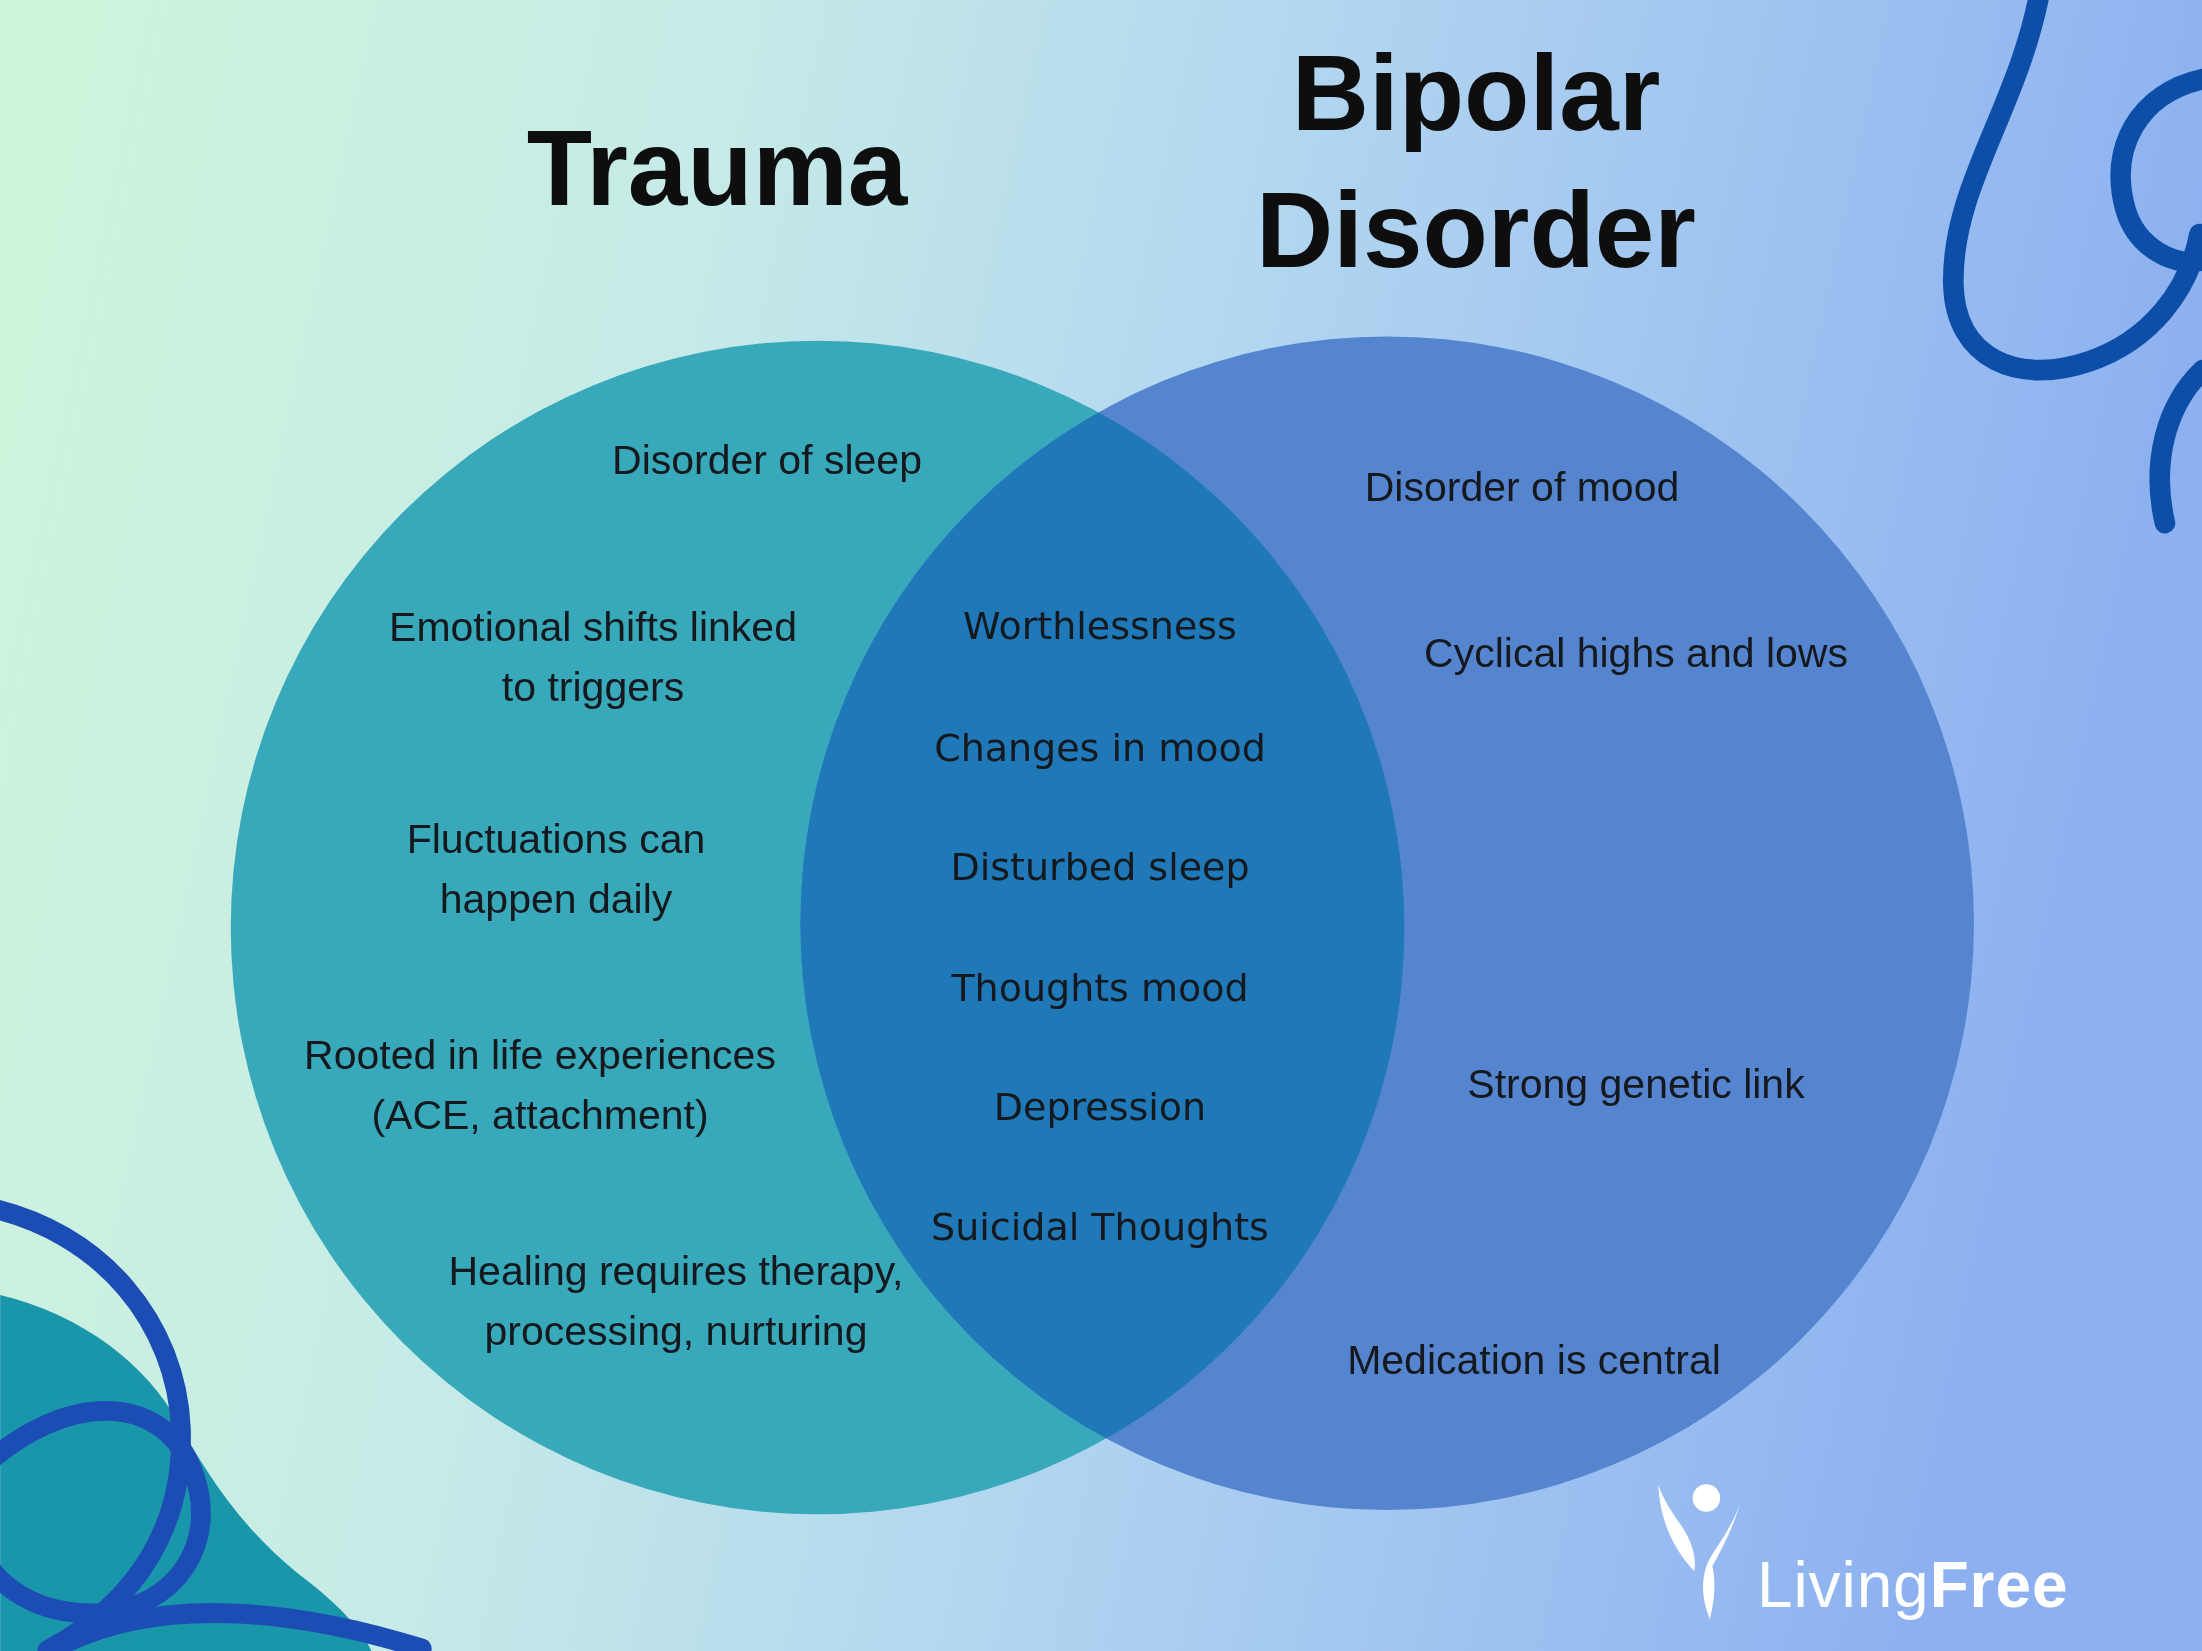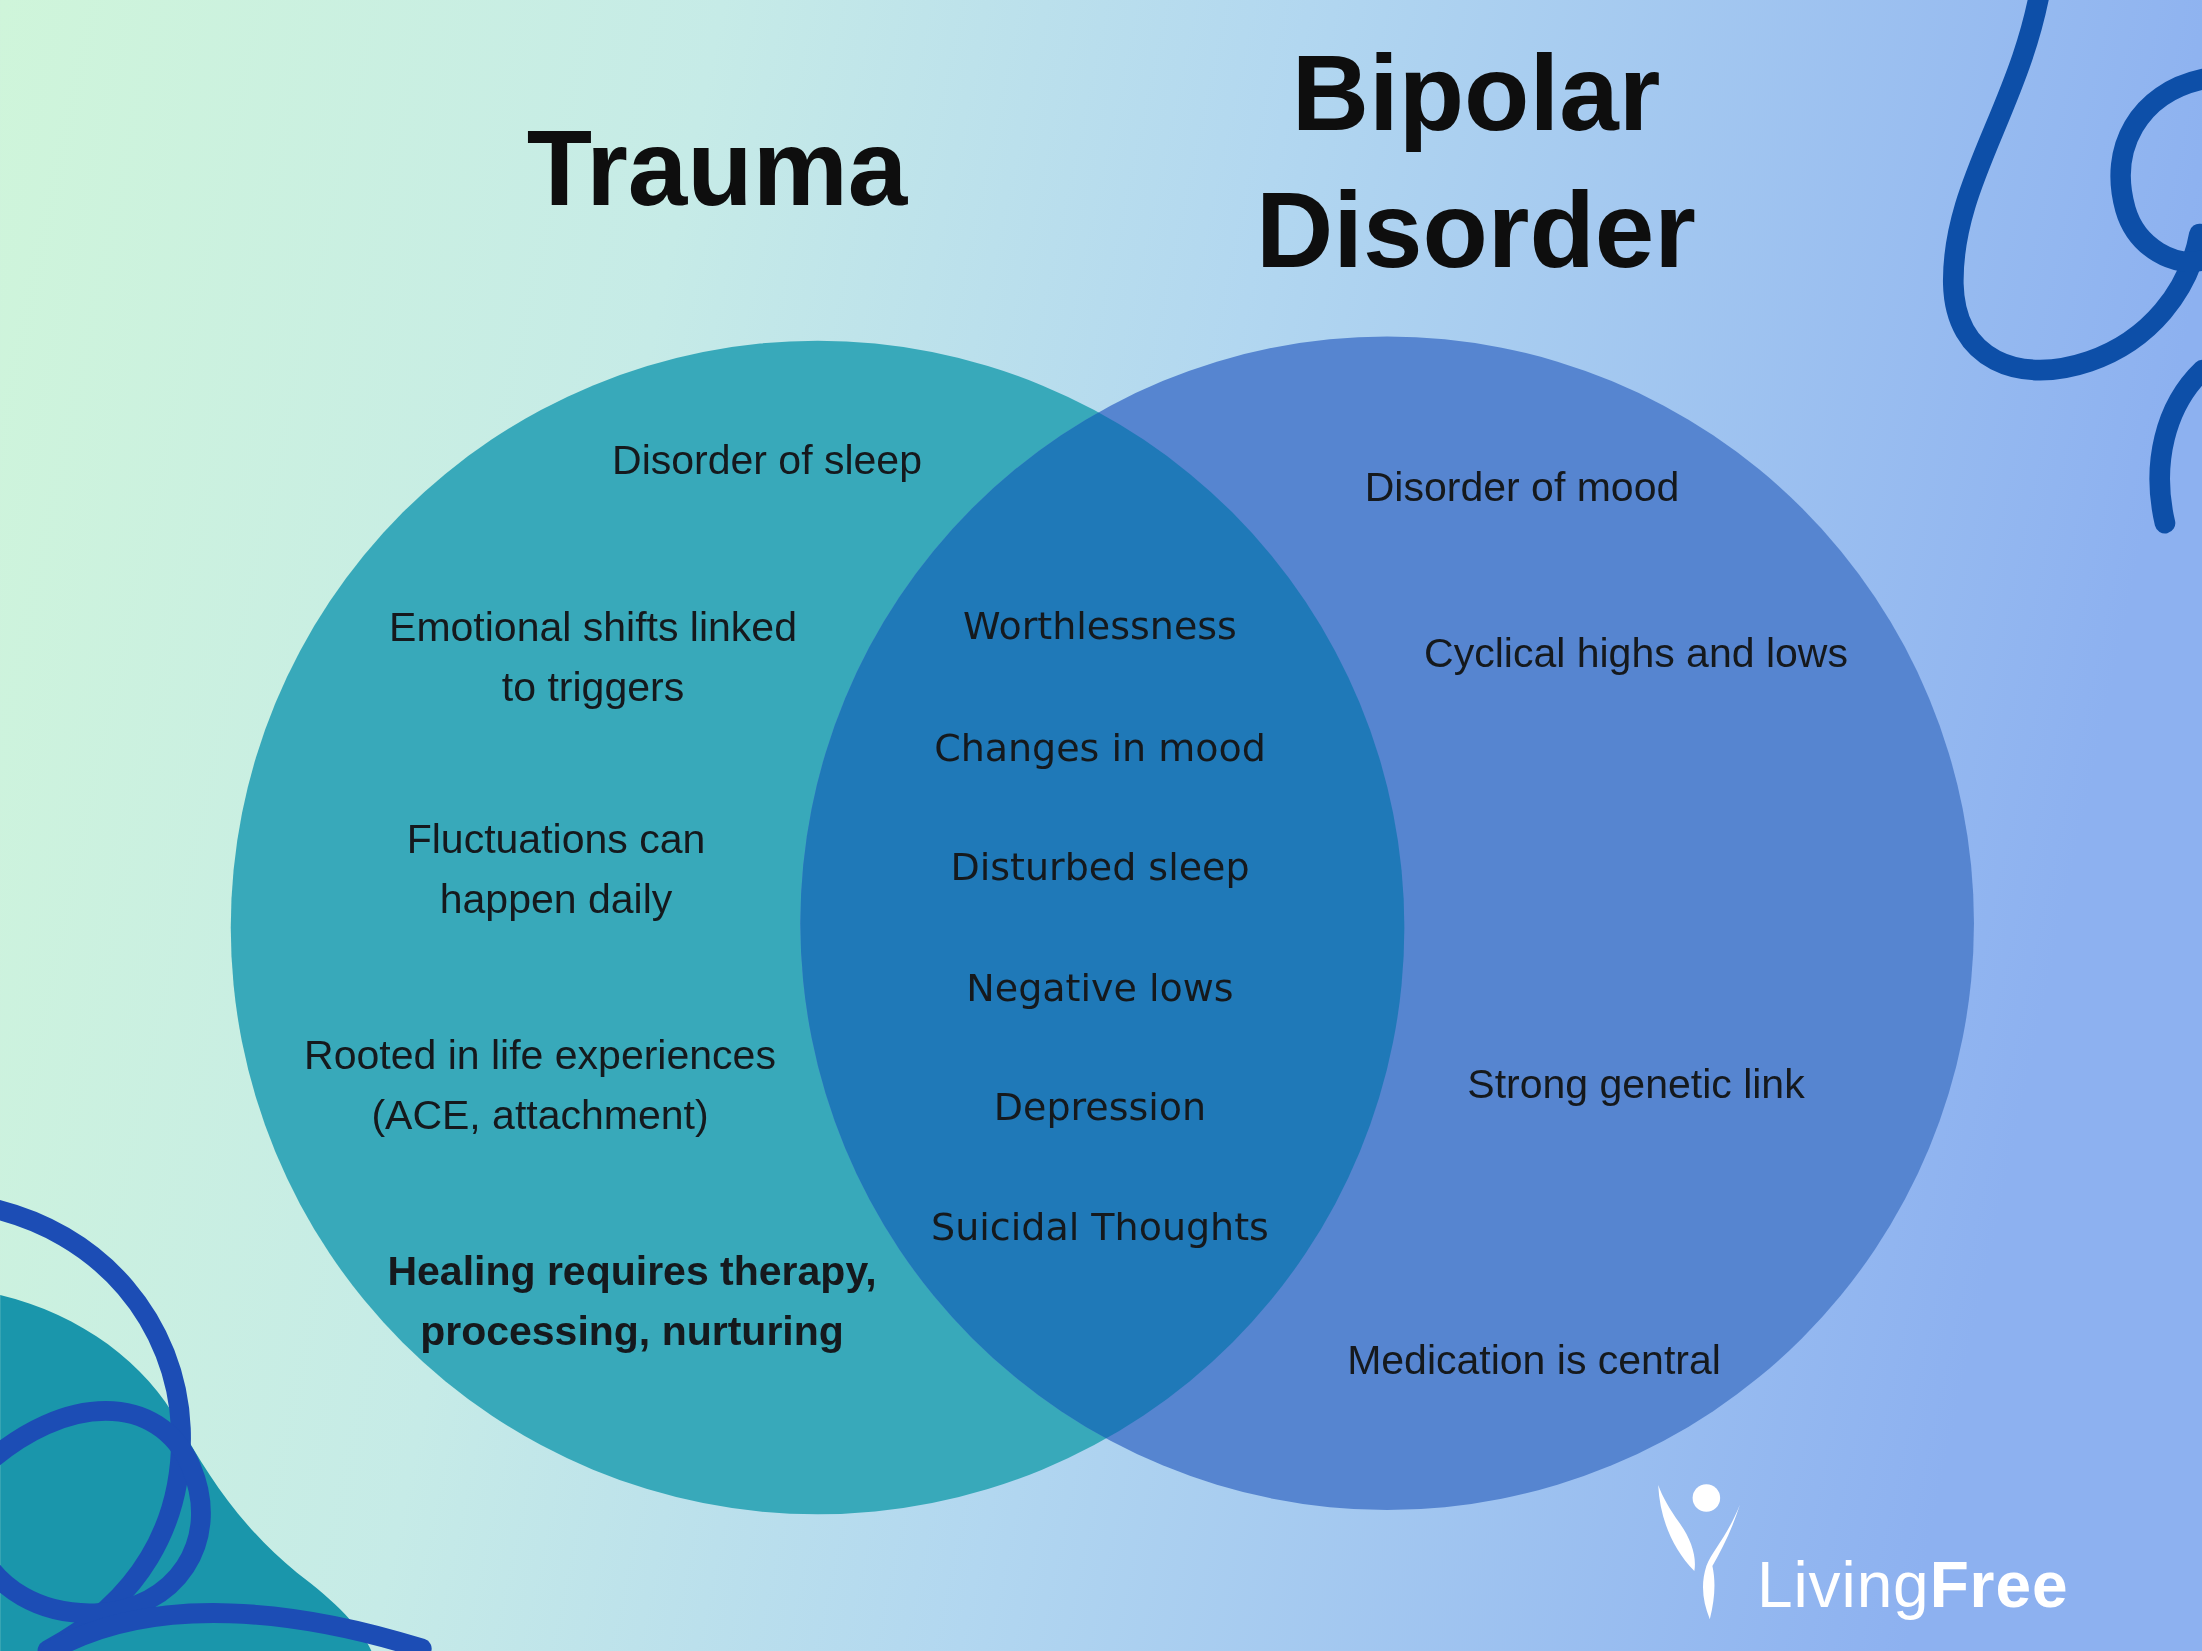--- a/index.html
+++ b/index.html
@@ -26,21 +26,21 @@
   }
   .item.nowrap{white-space:nowrap;}
   .item.shared{
     font-family:"DejaVu Sans",sans-serif;
     font-size:38px;line-height:1.5;white-space:nowrap;
   }
   .li0{left:767px;top:461px;}
   .li1{left:593px;top:658px;width:423px;}
   .li2{left:556px;top:870px;width:379px;}
   .li3{left:540px;top:1086px;width:503px;}
-  .li4{left:632px;top:1302px;width:508px;font-weight:bold;}
+  .li4{left:676px;top:1302px;width:508px;}
   .s0{left:1100px;top:626px;}
   .s1{left:1100px;top:748px;}
   .s2{left:1100px;top:867px;}
   .s3{left:1100px;top:988px;}
   .s4{left:1100px;top:1107px;}
   .s5{left:1100px;top:1227px;}
   .r0{left:1522px;top:488px;}
   .r1{left:1636px;top:654px;}
   .r2{left:1667px;top:870px;width:423px;}
   .r3{left:1636px;top:1085px;}
@@ -102,21 +102,21 @@
 
   <div class="item nowrap li0">Disorder of sleep</div>
   <div class="item li1">Emotional shifts linked to triggers</div>
   <div class="item li2">Fluctuations can happen daily</div>
   <div class="item li3">Rooted in life experiences (ACE, attachment)</div>
   <div class="item li4">Healing requires therapy, processing, nurturing</div>
 
   <div class="item shared s1">Changes in mood</div>
   <div class="item shared s0">Worthlessness</div>
   <div class="item shared s2">Disturbed sleep</div>
-  <div class="item shared s3">Negative lows</div>
+  <div class="item shared s3">Thoughts mood</div>
   <div class="item shared s4">Depression</div>
   <div class="item shared s5">Suicidal Thoughts</div>
 
   <div class="item nowrap r0">Disorder of mood</div>
   <div class="item nowrap r1">Cyclical highs and lows</div>
   <div class="item nowrap r3">Strong genetic link</div>
   <div class="item nowrap r4">Medication is central</div>
 
   <div class="logo-text"><span>Living</span><span class="bold">Free</span></div>
 

